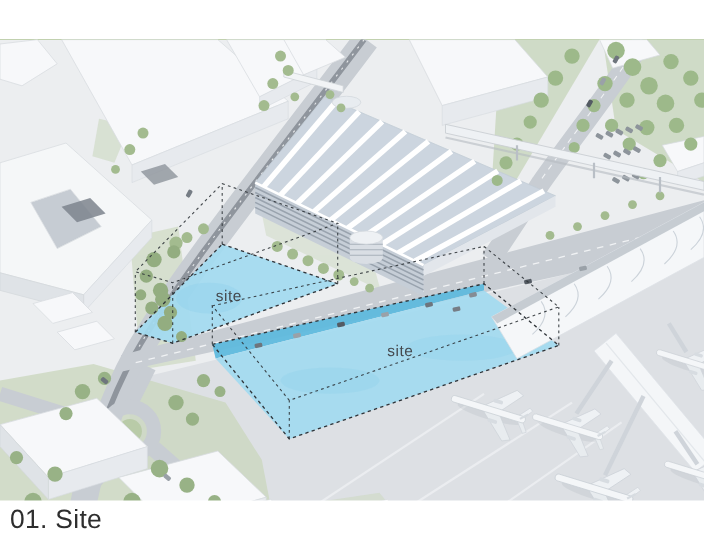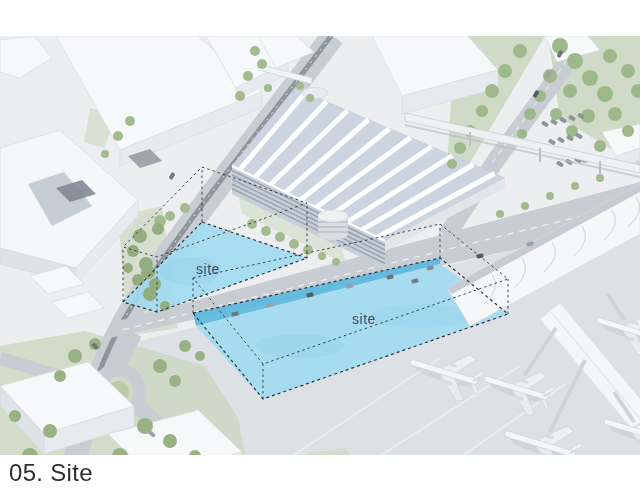--- a/index.html
+++ b/index.html
@@ -364,15 +364,15 @@
         <line class="dash-thin" x1="263" y1="363" x2="263" y2="328"></line>
         <polygon class="dash-thin" points="193,242 440,188 508,243 263,328"></polygon>
       </g>
 
       <text class="site-label" x="208" y="238" text-anchor="middle">site</text>
       <text class="site-label" x="364" y="288" text-anchor="middle">site</text>
     </svg>
   </div>
 
   <div class="caption-band">
-    <div class="caption-text">05. Site</div>
+    <div class="caption-text">01. Site</div>
   </div>
 </div>
 
 </body></html>

